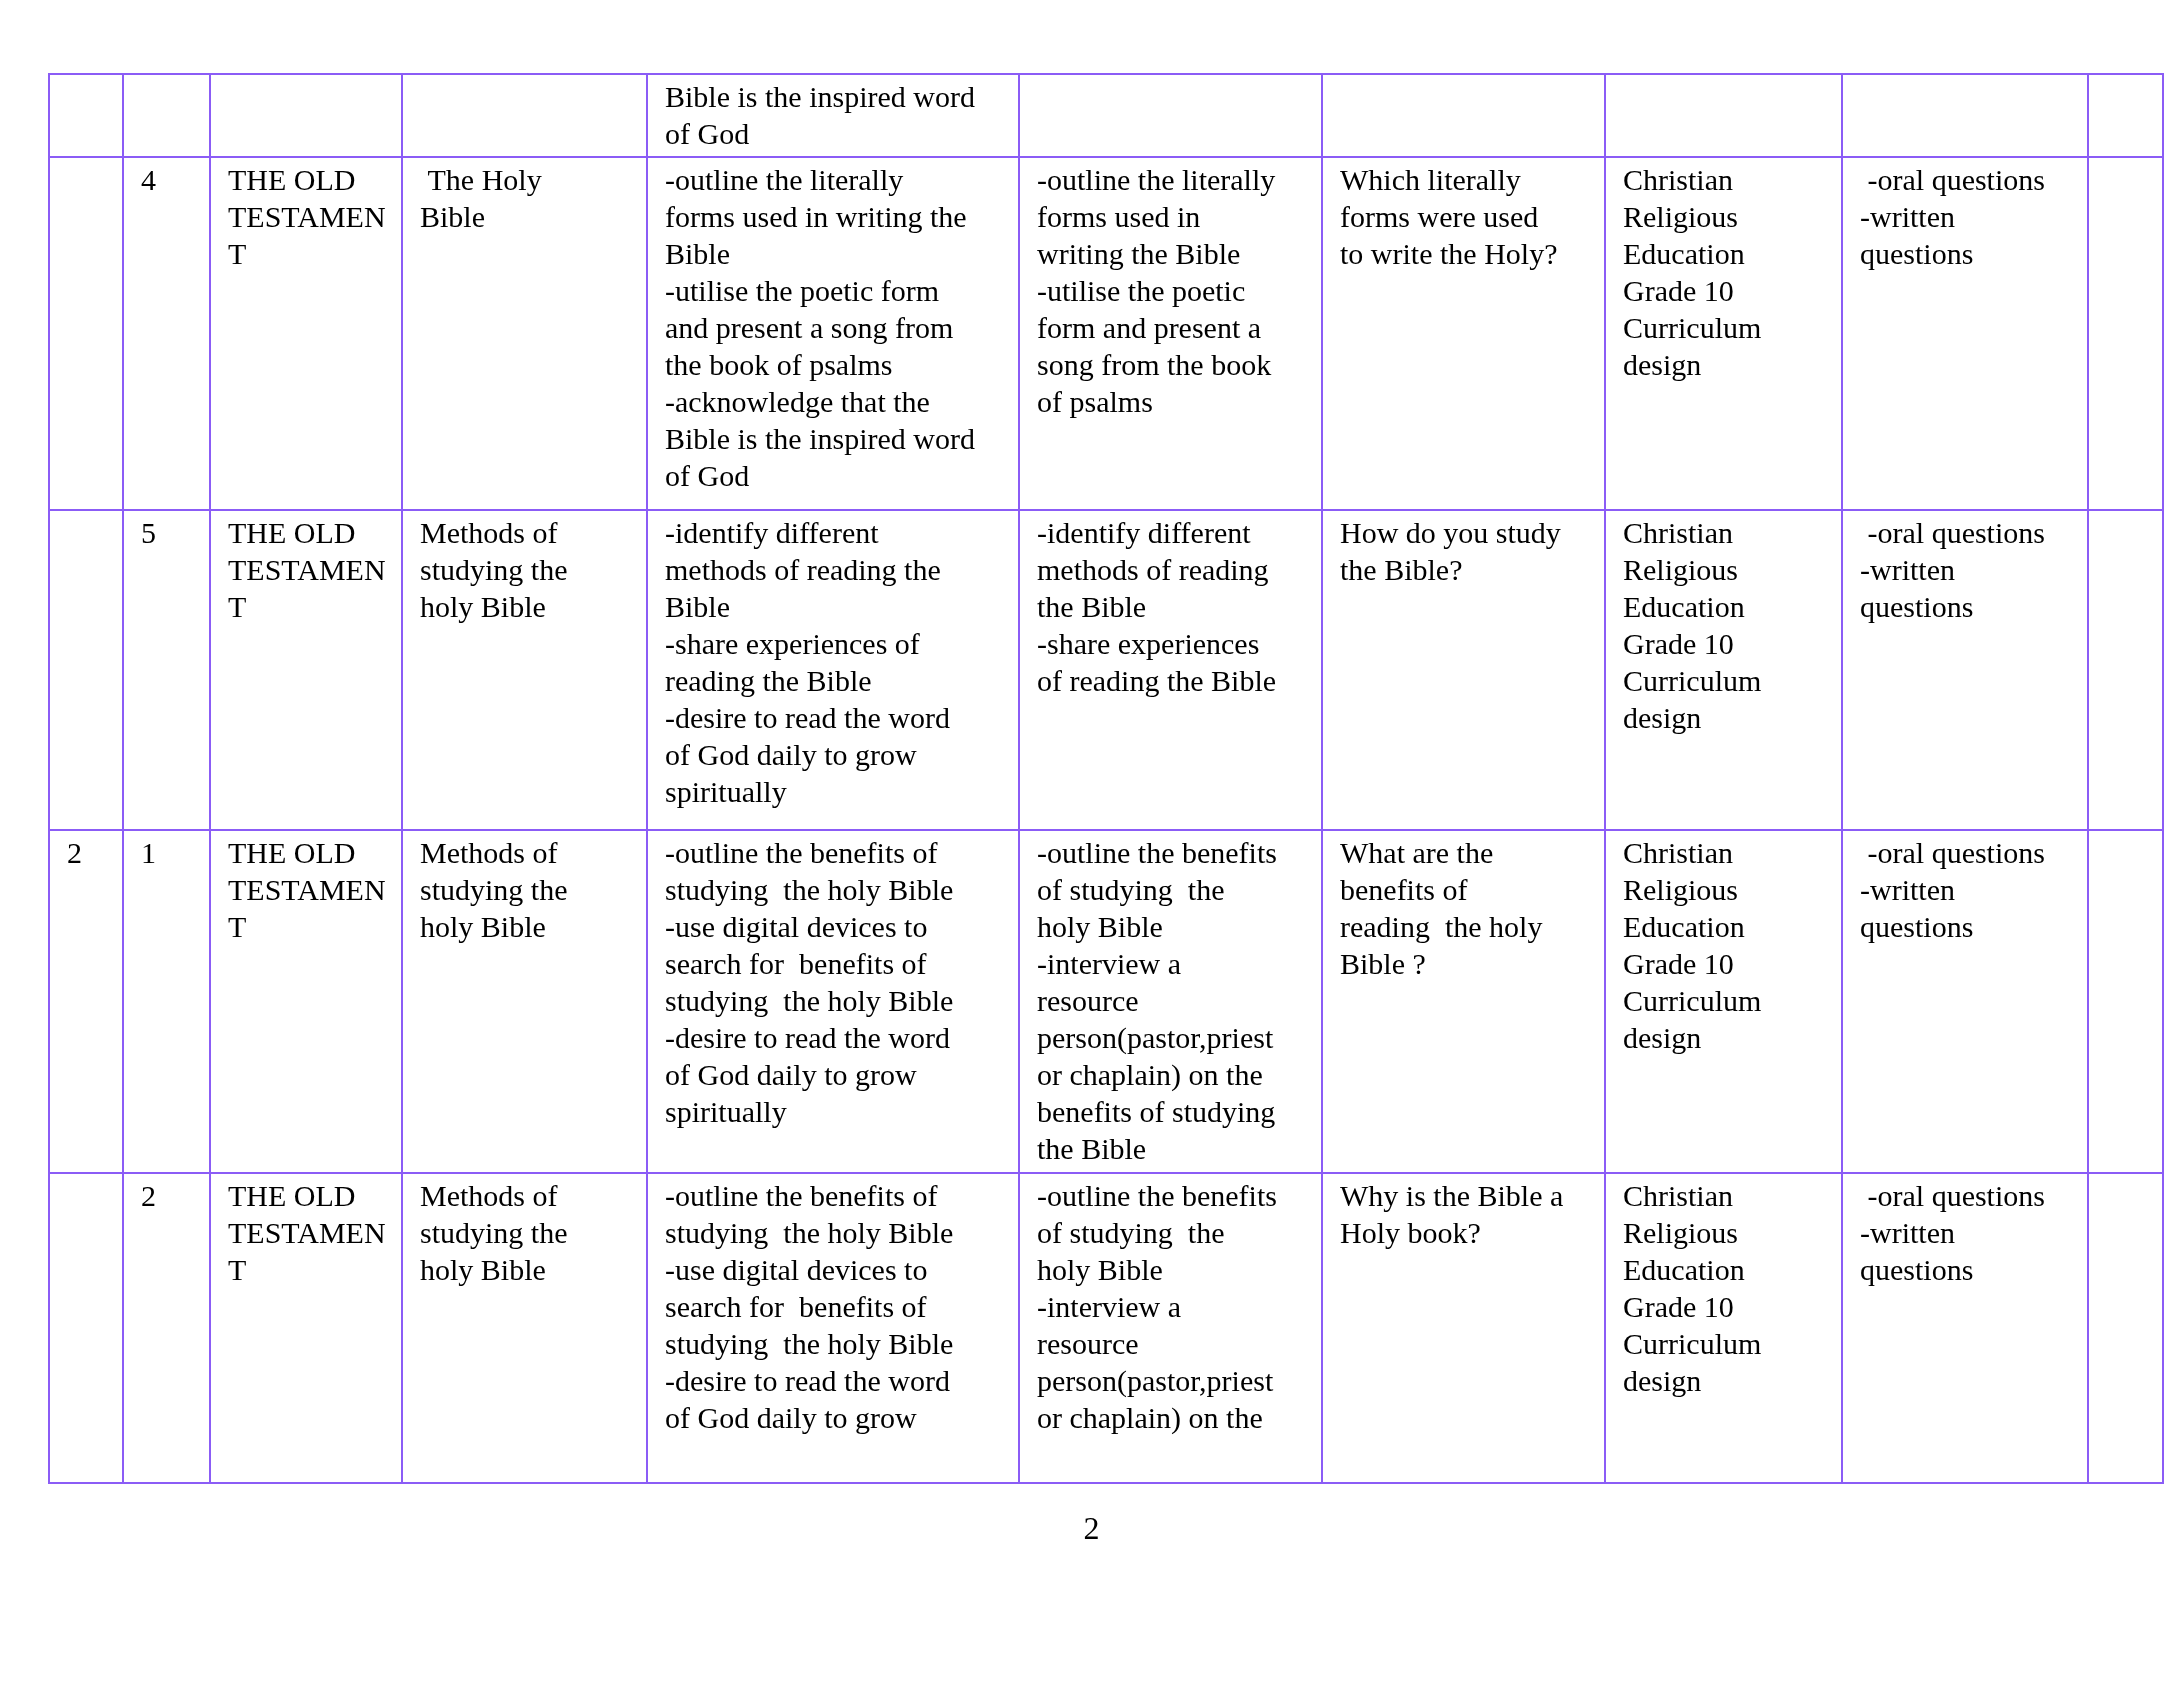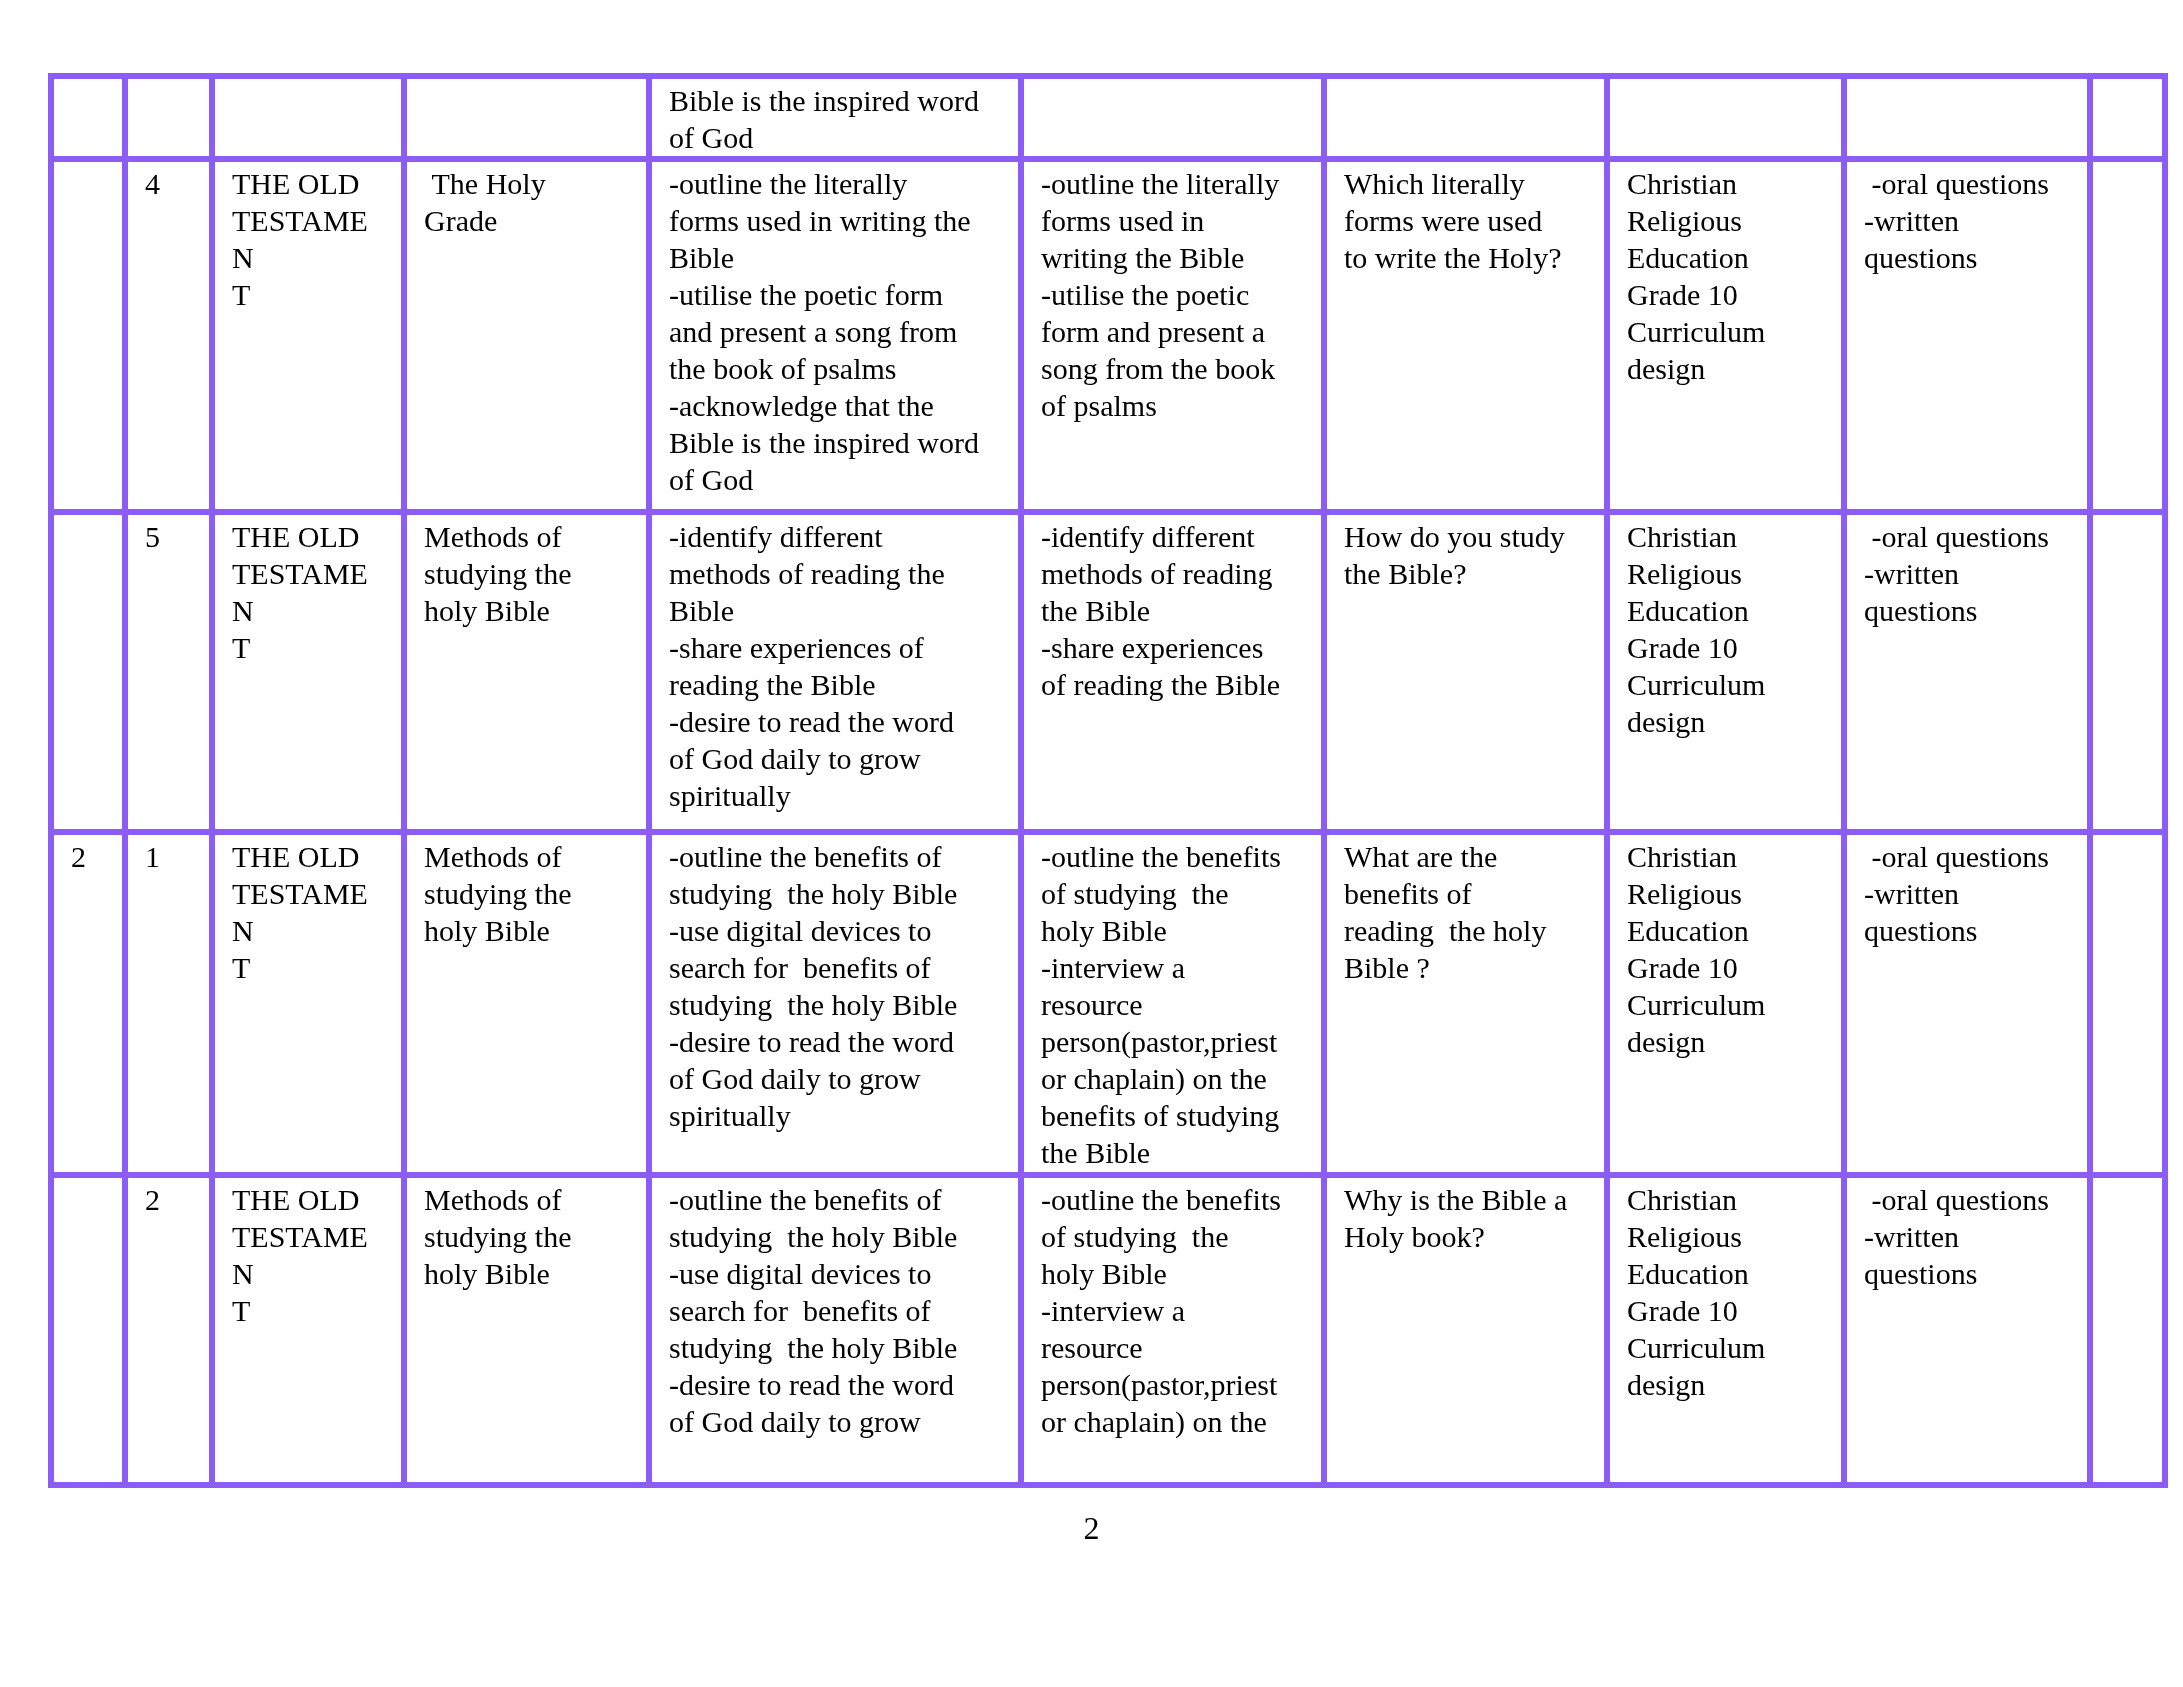--- a/index.html
+++ b/index.html
@@ -18,21 +18,21 @@
   }
   table.scheme {
     position: absolute;
     left: 48px;
     top: 73px;
     width: 2114px;
     border-collapse: collapse;
     table-layout: fixed;
   }
   table.scheme td {
-    border: 6px solid #8b5cf6;
+    border: 2px solid #8b5cf6;
     vertical-align: top;
     padding: 2.6px 13.2px 0 17px;
     font-size: 30px;
     line-height: 37px;
     white-space: pre-wrap;
     overflow-wrap: break-word;
     overflow: hidden;
   }
   tr.r0 { height: 83px; }
   tr.r1 { height: 353px; }
@@ -81,21 +81,21 @@
         <td></td>
         <td></td>
       </tr>
       <tr class="r1">
         <td></td>
         <td>4</td>
         <td>THE OLD
 TESTAMEN
 T</td>
         <td> The Holy
-Grade</td>
+Bible</td>
         <td>-outline the literally
 forms used in writing the
 Bible
 -utilise the poetic form
 and present a song from
 the book of psalms
 -acknowledge that the
 Bible is the inspired word
 of God</td>
         <td>-outline the literally

